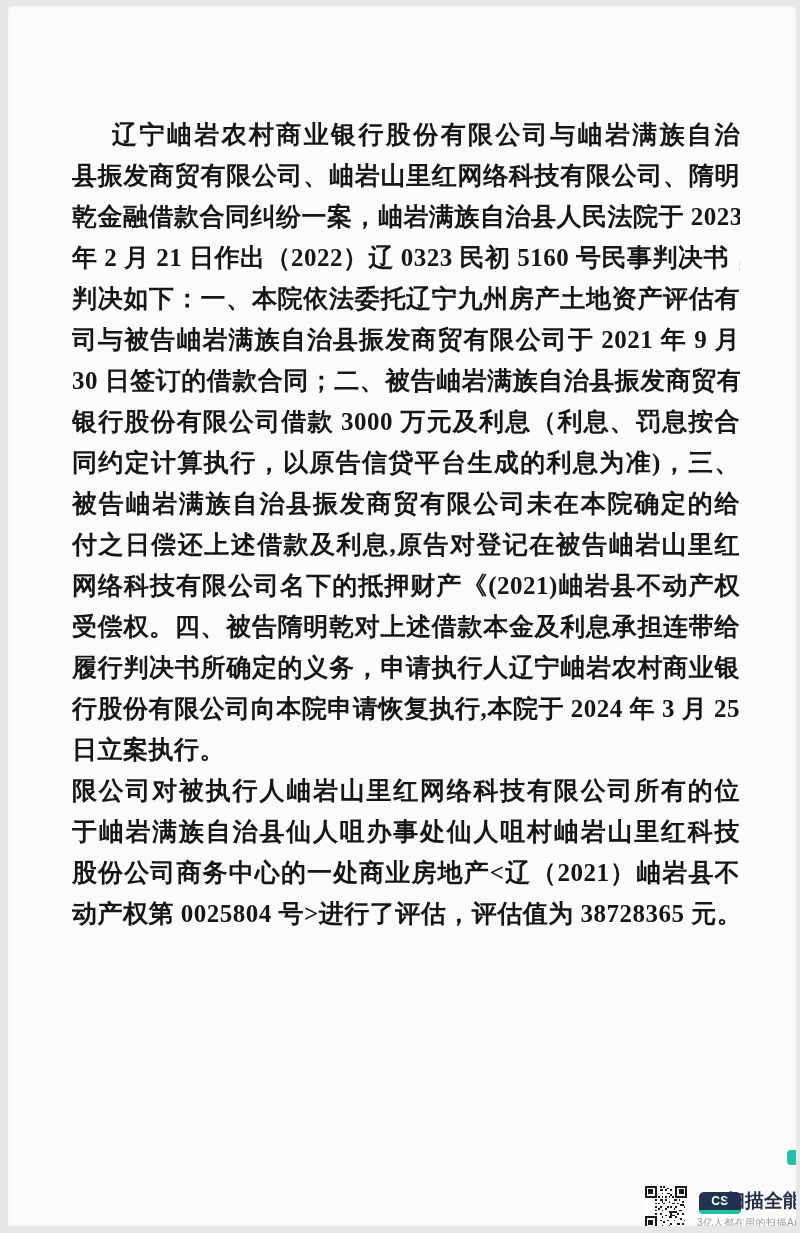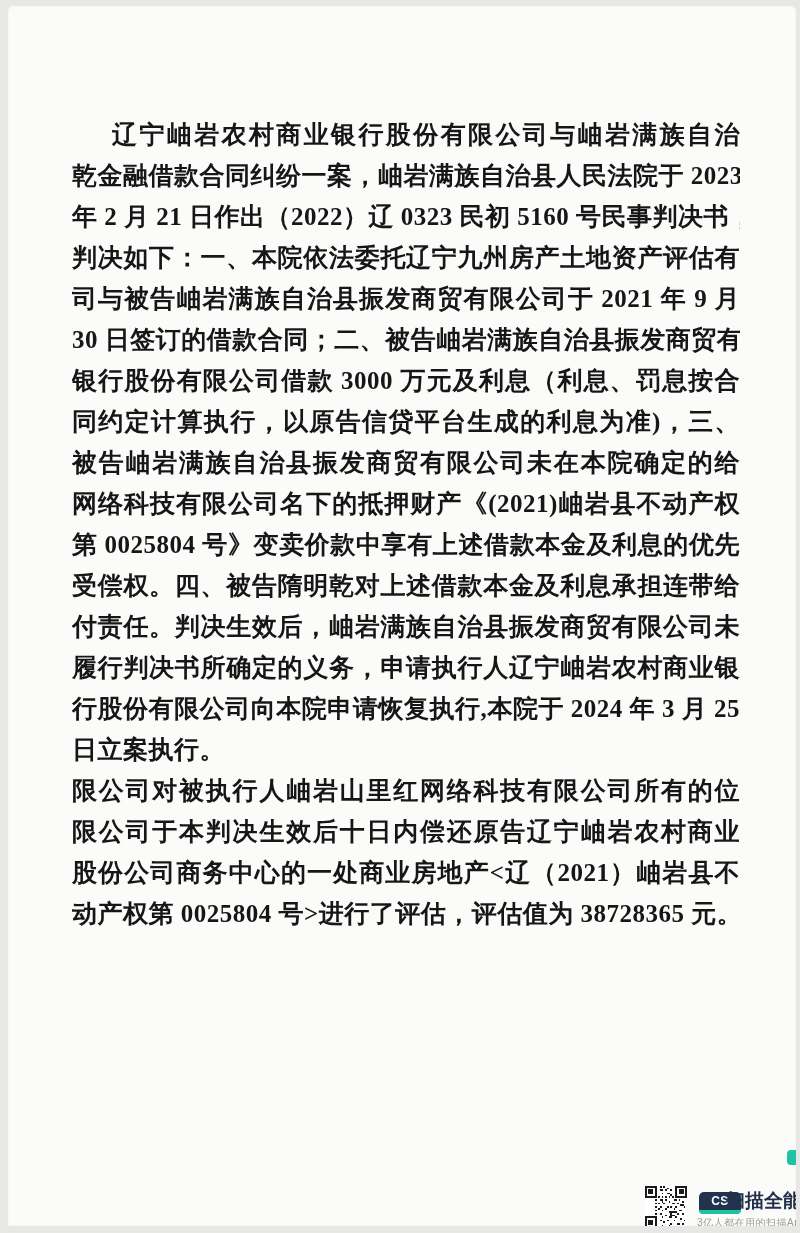--- a/index.html
+++ b/index.html
@@ -56,37 +56,37 @@
     background:#1fc3a4;border-radius:4px;
   }
 </style>
 </head>
 <body>
 
 <div class="paper">
 
   <div class="textblock">
     <div class="ln first">辽宁岫岩农村商业银行股份有限公司与岫岩满族自治</div>
+    <div class="ln">县振发商贸有限公司、岫岩山里红网络科技有限公司、隋明</div>
     <div class="ln">乾金融借款合同纠纷一案，岫岩满族自治县人民法院于 2023</div>
     <div class="ln">年 2 月 21 日作出（2022）辽 0323 民初 5160 号民事判决书，</div>
     <div class="ln">判决如下：一、本院依法委托辽宁九州房产土地资产评估有</div>
     <div class="ln">司与被告岫岩满族自治县振发商贸有限公司于 2021 年 9 月</div>
     <div class="ln">30 日签订的借款合同；二、被告岫岩满族自治县振发商贸有</div>
     <div class="ln">银行股份有限公司借款 3000 万元及利息（利息、罚息按合</div>
     <div class="ln">同约定计算执行，以原告信贷平台生成的利息为准)，三、</div>
     <div class="ln">被告岫岩满族自治县振发商贸有限公司未在本院确定的给</div>
+    <div class="ln">付之日偿还上述借款及利息,原告对登记在被告岫岩山里红</div>
     <div class="ln">网络科技有限公司名下的抵押财产《(2021)岫岩县不动产权</div>
-    <div class="ln">第 0025804 号》变卖价款中享有上述借款本金及利息的优先</div>
     <div class="ln">受偿权。四、被告隋明乾对上述借款本金及利息承担连带给</div>
-    <div class="ln">付责任。判决生效后，岫岩满族自治县振发商贸有限公司未</div>
     <div class="ln">履行判决书所确定的义务，申请执行人辽宁岫岩农村商业银</div>
     <div class="ln">行股份有限公司向本院申请恢复执行,本院于 2024 年 3 月 25</div>
     <div class="ln end">日立案执行。</div>
     <div class="ln">限公司对被执行人岫岩山里红网络科技有限公司所有的位</div>
-    <div class="ln">限公司于本判决生效后十日内偿还原告辽宁岫岩农村商业</div>
+    <div class="ln">于岫岩满族自治县仙人咀办事处仙人咀村岫岩山里红科技</div>
     <div class="ln">股份公司商务中心的一处商业房地产&lt;辽（2021）岫岩县不</div>
     <div class="ln">动产权第 0025804 号&gt;进行了评估，评估值为 38728365 元。</div>
   </div>
 
   <svg class="qr" viewBox="0 0 25 25" shape-rendering="crispEdges" xmlns="http://www.w3.org/2000/svg">
     <rect x="0" y="0" width="25" height="25" fill="#ffffff"></rect>
     <g fill="#1a1a1a">
       <rect x="0" y="0" width="7" height="7"></rect>
         <rect x="18" y="0" width="7" height="7"></rect>
         <rect x="0" y="18" width="7" height="7"></rect>

